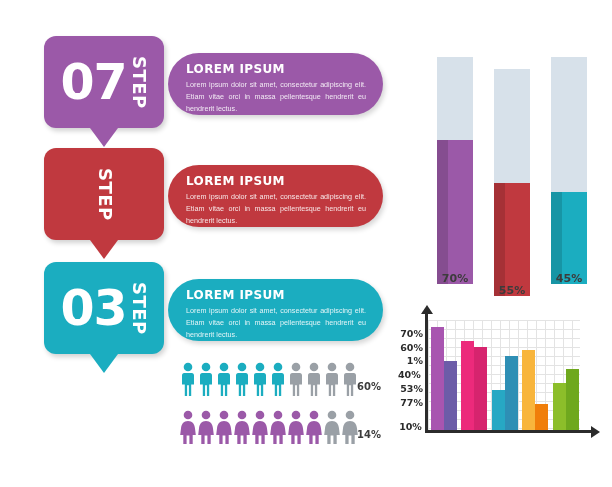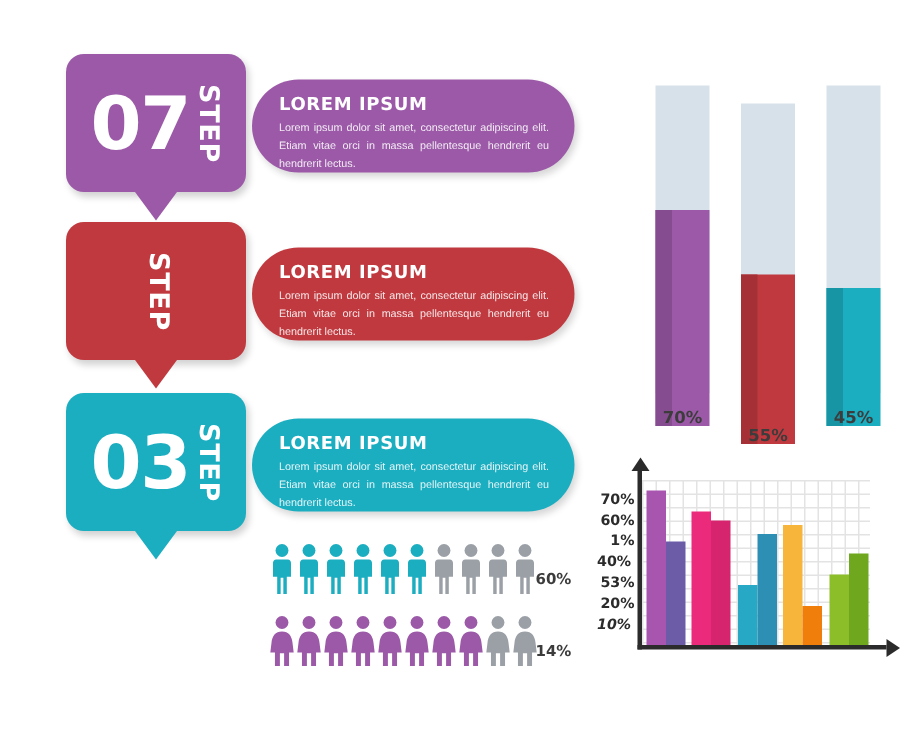--- a/index.html
+++ b/index.html
@@ -273,22 +273,22 @@
           <path d="M8 11 C3.6 11 1.4 14 1.0 18.5 L0.2 25 L3.3 25 L3.3 34 L6.6 34 L6.6 25.5 L9.4 25.5 L9.4 34 L12.7 34 L12.7 25 L15.8 25 L15.0 18.5 C14.6 14 12.4 11 8 11 Z" fill="#9AA0A6"></path>
         </svg></span>
       <span style="position: absolute; left: 162px; top: 0px;"><svg width="16" height="34" viewBox="0 0 16 34">
           <circle cx="8" cy="5" r="4.3" fill="#9AA0A6"></circle>
           <path d="M8 11 C3.6 11 1.4 14 1.0 18.5 L0.2 25 L3.3 25 L3.3 34 L6.6 34 L6.6 25.5 L9.4 25.5 L9.4 34 L12.7 34 L12.7 25 L15.8 25 L15.0 18.5 C14.6 14 12.4 11 8 11 Z" fill="#9AA0A6"></path>
         </svg></span>
     </div>
   <div class="picto-pct" id="picto-pct-1" style="left:357px;top:429px;">14%</div>
 
   <div class="bchart" id="bchart" style="left:398px;top:312px;width:200px;height:145px;">
-      <div class="bchart-ylab" style="left: 0px; width: 25px; text-align: left; top: 100px; font-style: italic;">10%</div>
-      <div class="bchart-ylab" style="left: 0px; width: 25px; text-align: right; top: 85.5px;">20%</div>
+      <div class="bchart-ylab" style="left: 0px; width: 25px; text-align: center; top: 110px;">10%</div>
+      <div class="bchart-ylab" style="left: 0px; width: 25px; text-align: right; top: 85.5px;">77%</div>
       <div class="bchart-ylab" style="left: 0px; width: 25px; text-align: right; top: 71.75px;">53%</div>
       <div class="bchart-ylab" style="left: 0px; width: 25px; text-align: left; top: 58px;">40%</div>
       <div class="bchart-ylab" style="left: 0px; width: 25px; text-align: right; top: 44.25px;">1%</div>
       <div class="bchart-ylab" style="left: 0px; width: 25px; text-align: right; top: 30.5px;">60%</div>
       <div class="bchart-ylab" style="left: 0px; width: 25px; text-align: right; top: 16.75px;">70%</div>
       <div class="plot" style="left: 30px; top: 8px; width: 152px; height: 110px;">
         <div class="grid-v" style="left: 0px; top: 0px; width: 1px; height: 110px;"></div>
         <div class="grid-v" style="left: 9px; top: 0px; width: 1px; height: 110px;"></div>
         <div class="grid-v" style="left: 18px; top: 0px; width: 1px; height: 110px;"></div>
         <div class="grid-v" style="left: 27px; top: 0px; width: 1px; height: 110px;"></div>

